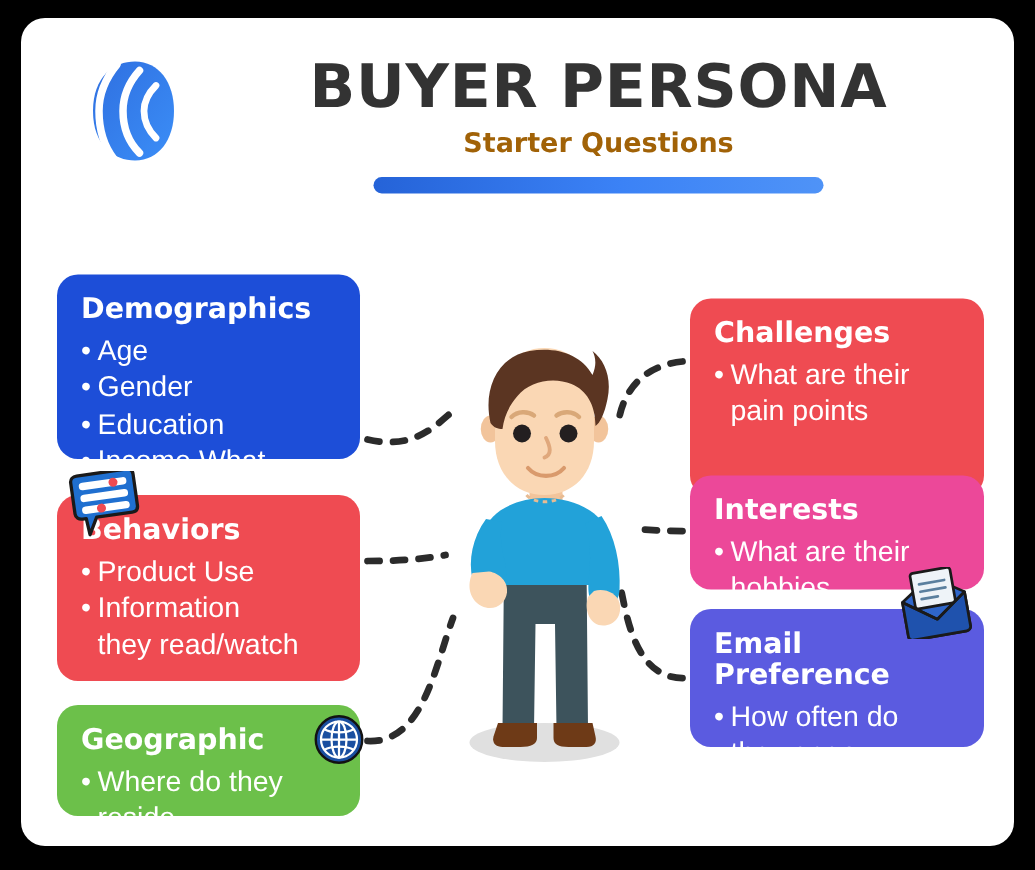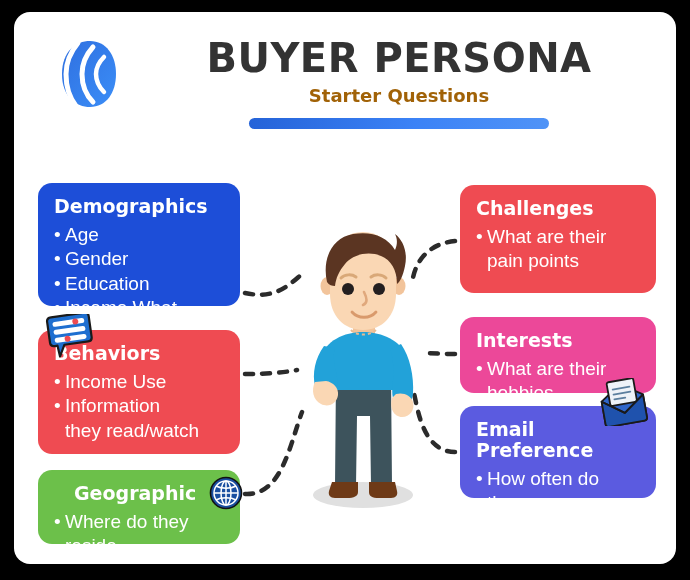--- a/index.html
+++ b/index.html
@@ -116,25 +116,25 @@
     content: "\2022";
     position: absolute;
     left: 0;
     top: 0;
   }
 
   
   #card-demographics  { left: 24px;  top: 171px; width: 202px; height: 123px; background: #1d4ed8; }
   #card-behaviors     { left: 24px;  top: 318px; width: 202px; height: 124px; background: #ef4b52; }
   #card-geographic    { left: 24px;  top: 458px; width: 202px; height: 74px;  background: #6cc04a; }
-  #card-challenges    { left: 446px; top: 173px; width: 196px; height: 108px; background: #ef4b52; }
+  #card-challenges    { left: 446px; top: 187px; width: 196px; height: 132px; background: #ef4b52; }
   #card-interests     { left: 446px; top: 305px; width: 196px; height: 76px;  background: #ec4899; }
   #card-email         { left: 446px; top: 394px; width: 196px; height: 92px;  background: #5b5be0; }
 
-  #card-geographic .card-title { display: inline-block; margin-left: 20px; }
+  #card-geographic .card-title { display: inline-block; }
 
   
   #chat-icon {
     position: absolute;
     left: 29px;
     top: 302px;
     width: 52px;
     height: 44px;
   }
   #globe-icon {
@@ -254,21 +254,21 @@
       <li>Age</li>
       <li>Gender</li>
       <li>Education</li>
       <li>Income What</li>
     </ul>
   </div>
 
   <div class="card" id="card-behaviors">
     <p class="card-title">Behaviors</p>
     <ul class="card-list">
-      <li>Income Use</li>
+      <li>Product Use</li>
       <li>Information
 they read/watch</li>
     </ul>
   </div>
 
   <div class="card" id="card-geographic">
     <p class="card-title">Geographic</p>
     <ul class="card-list">
       <li>Where do they reside</li>
     </ul>

